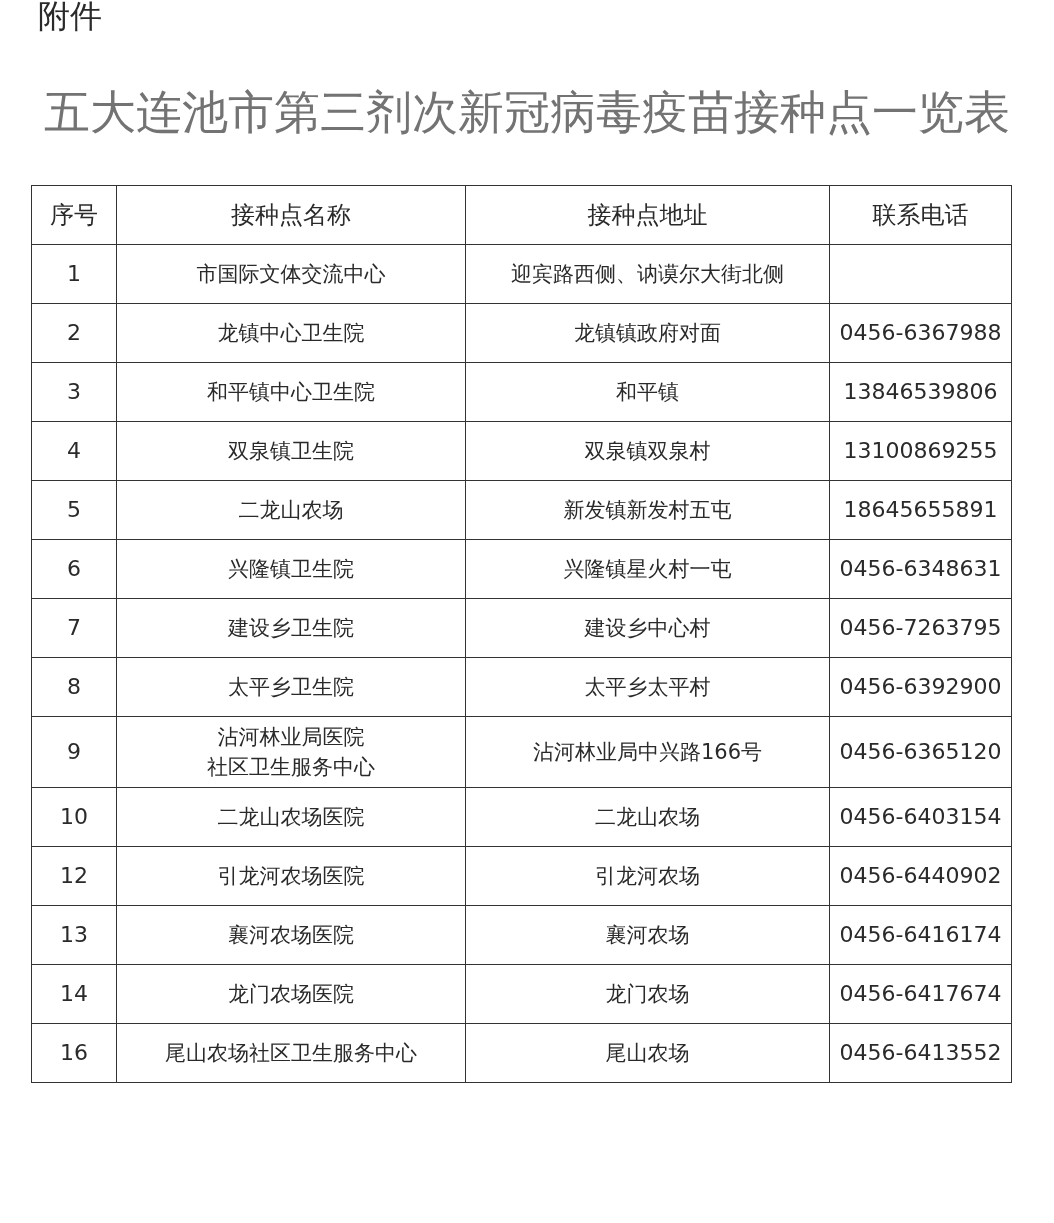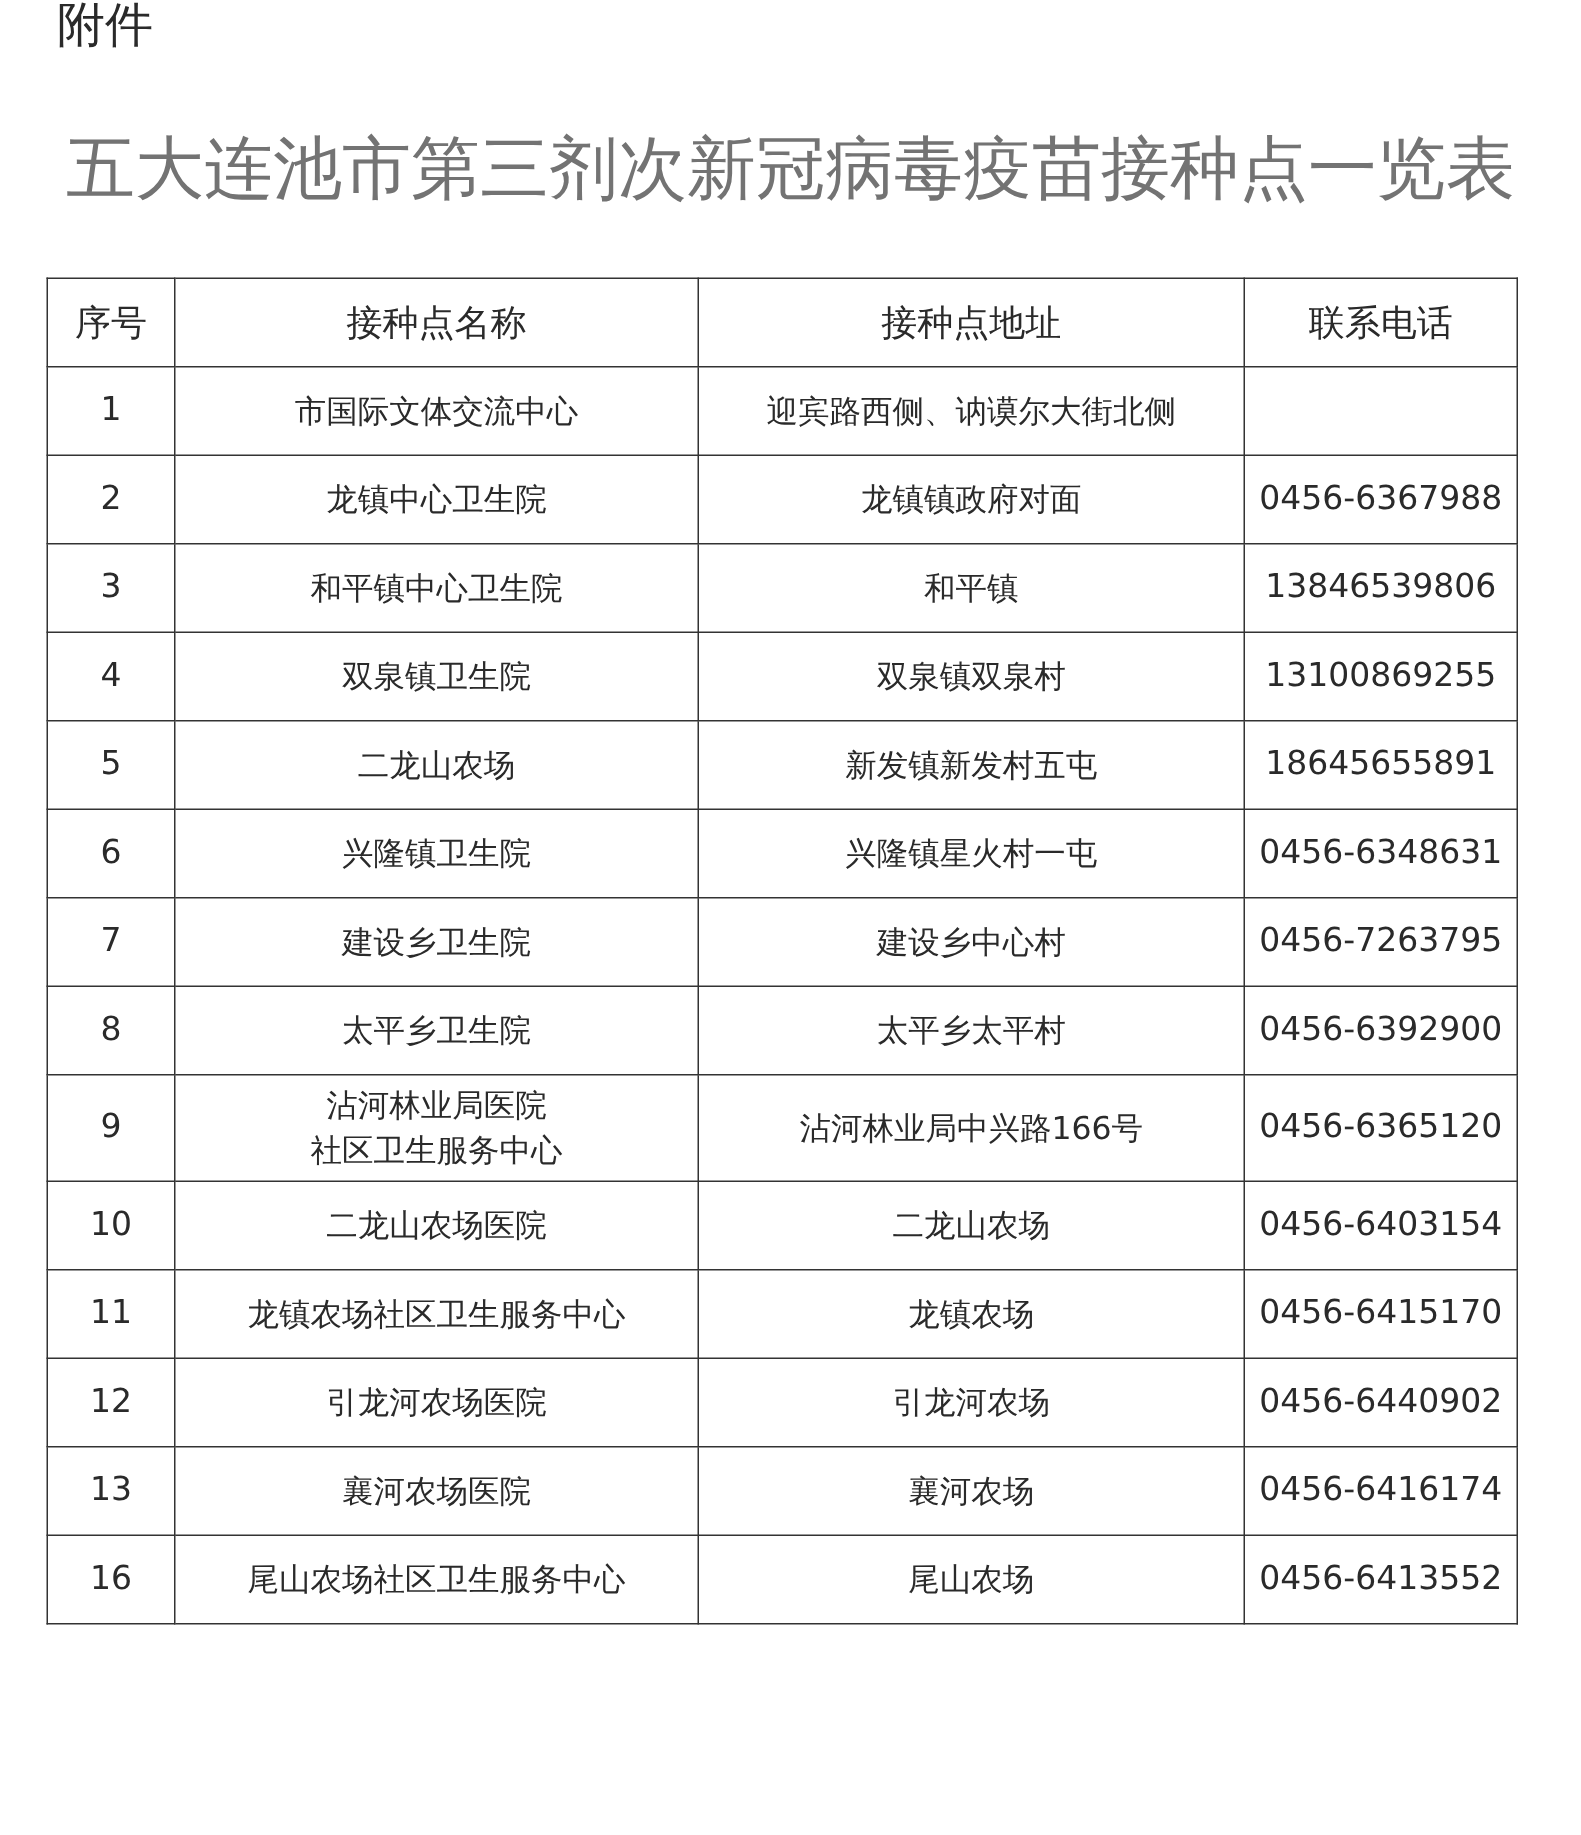--- a/index.html
+++ b/index.html
@@ -127,44 +127,44 @@
       </tr>
       <tr>
         <td class="num">10</td>
         <td class="">
           <span class="line">二龙山农场医院</span>
         </td>
         <td class="">二龙山农场</td>
         <td class="phone">0456-6403154</td>
       </tr>
       <tr>
-        <td class="num">11</td>
-        <td class="">
-          <span class="line">龙镇农场社区卫生服务中心</span>
-        </td>
-        <td class="">龙镇农场</td>
-        <td class="phone">0456-6415170</td>
-      </tr>
-      <tr>
         <td class="num">12</td>
         <td class="">
           <span class="line">引龙河农场医院</span>
         </td>
         <td class="">引龙河农场</td>
         <td class="phone">0456-6440902</td>
       </tr>
       <tr>
         <td class="num">13</td>
         <td class="">
           <span class="line">襄河农场医院</span>
         </td>
         <td class="">襄河农场</td>
         <td class="phone">0456-6416174</td>
       </tr>
       <tr>
+        <td class="num">14</td>
+        <td class="">
+          <span class="line">龙门农场医院</span>
+        </td>
+        <td class="">龙门农场</td>
+        <td class="phone">0456-6417674</td>
+      </tr>
+      <tr>
         <td class="num">16</td>
         <td class="">
           <span class="line">尾山农场社区卫生服务中心</span>
         </td>
         <td class="">尾山农场</td>
         <td class="phone">0456-6413552</td>
       </tr>
     </tbody>
 </table>
 

